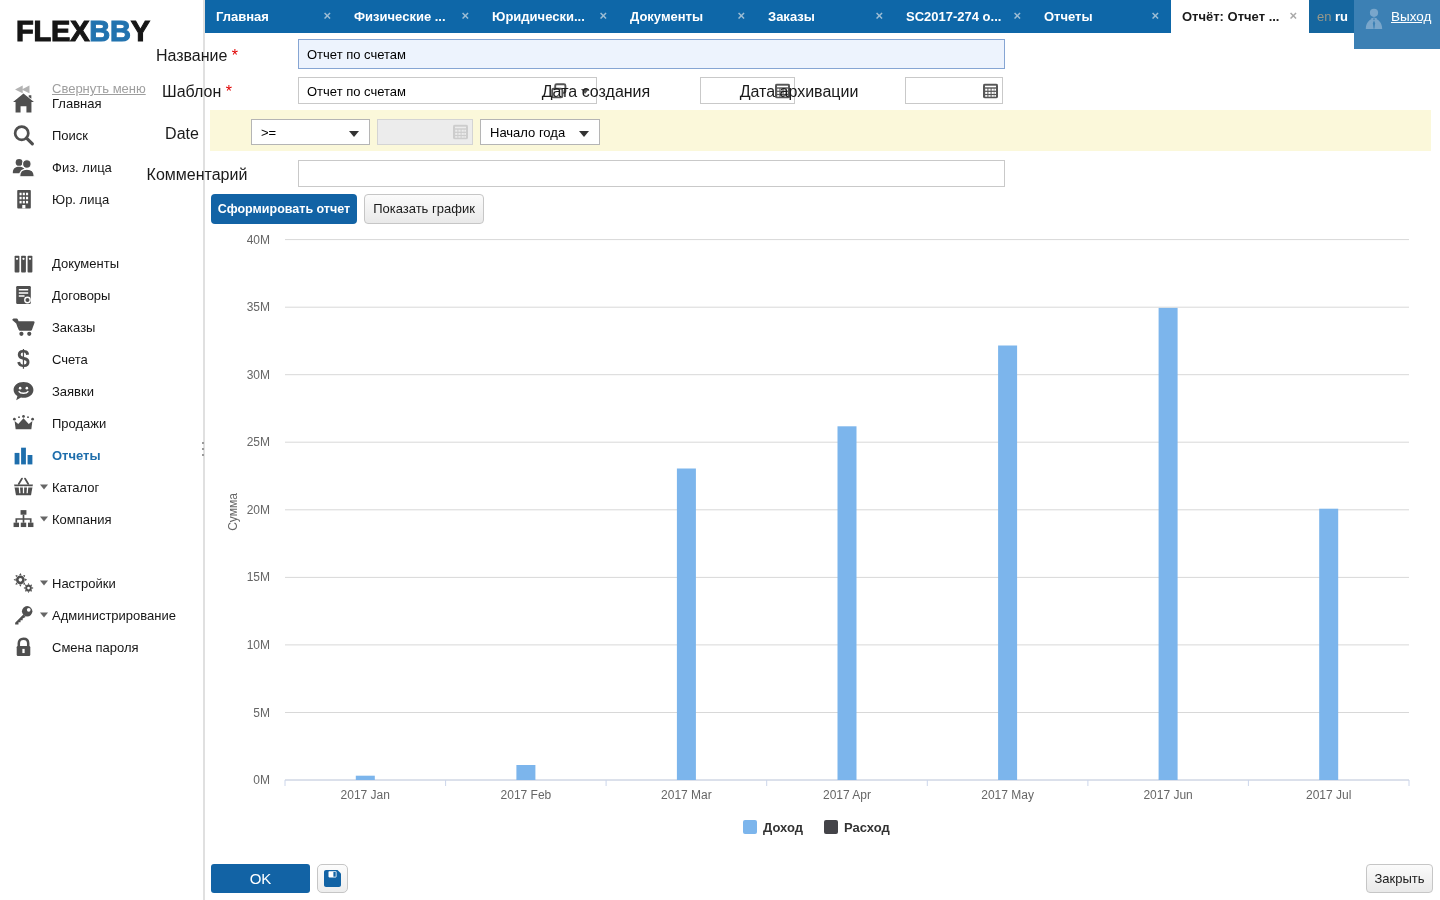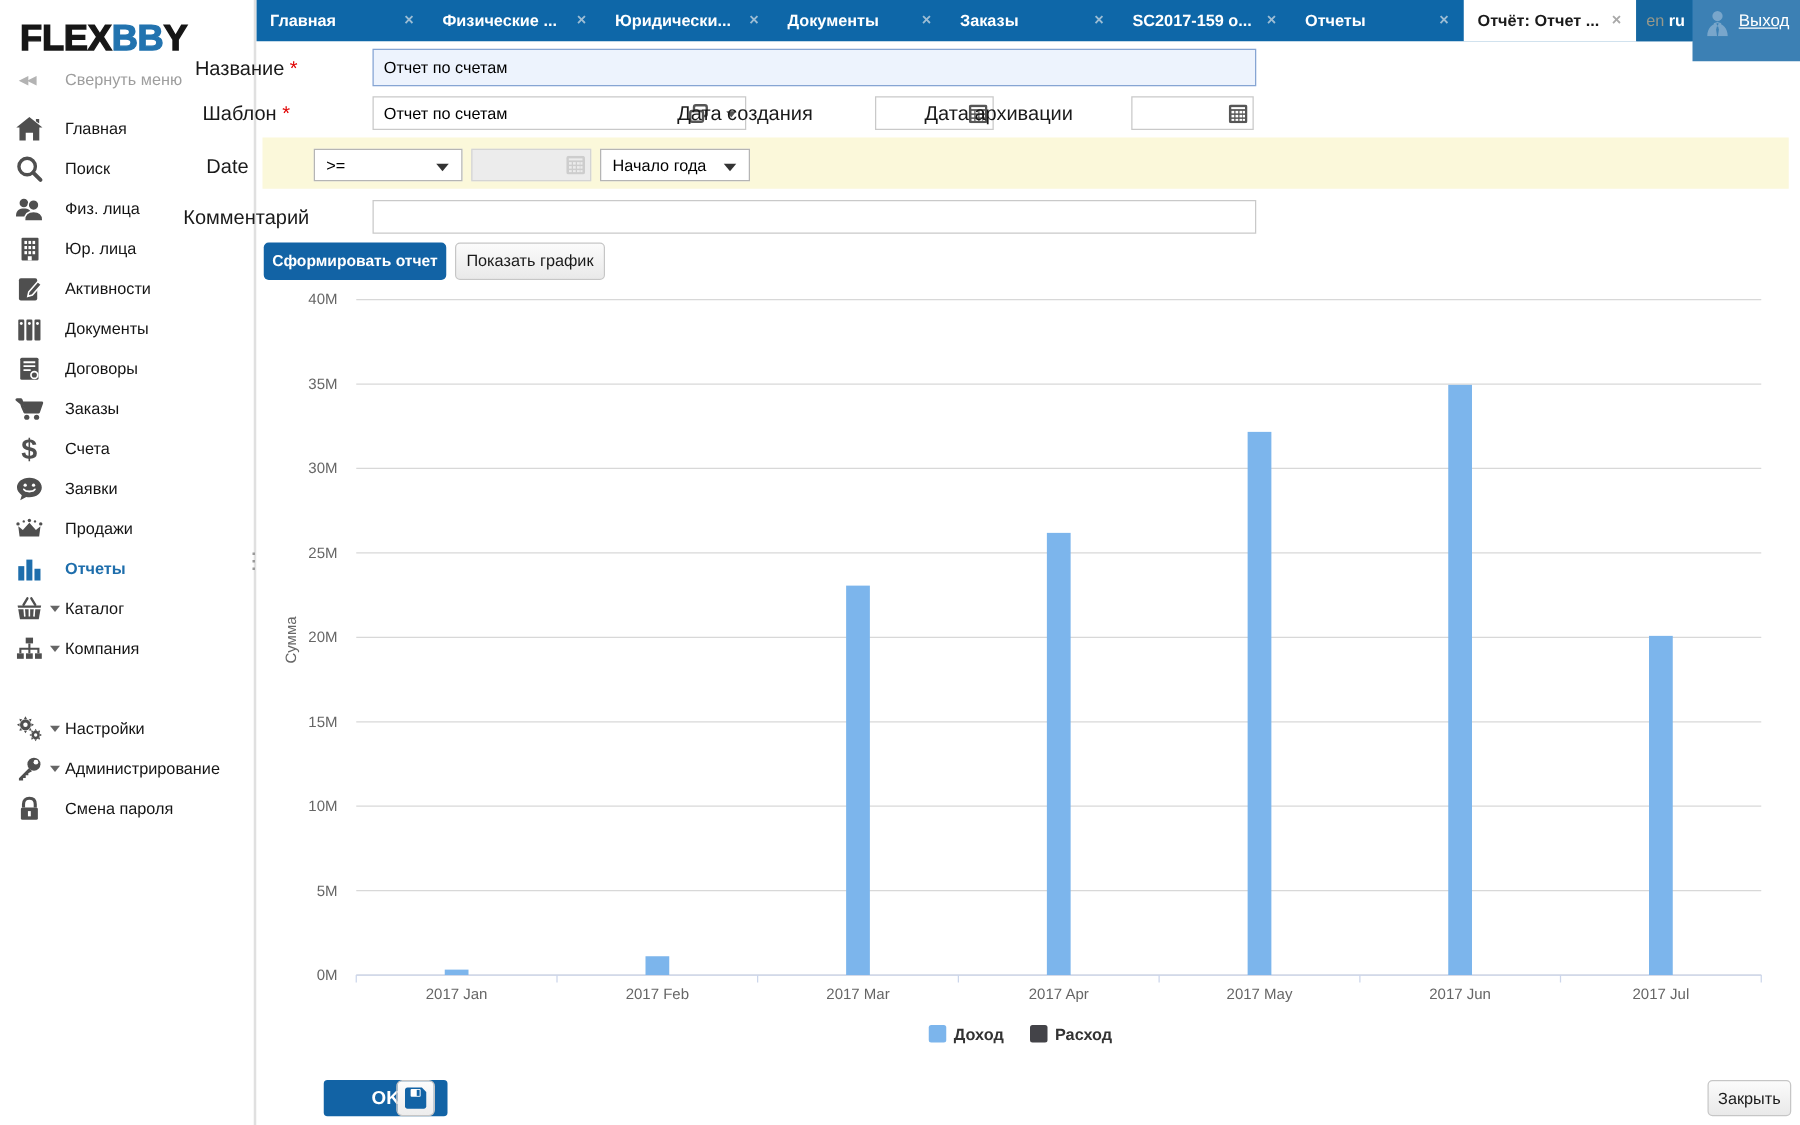--- a/index.html
+++ b/index.html
@@ -5,21 +5,21 @@
 * { margin:0; padding:0; box-sizing:border-box; }
 html,body { width:1440px; height:900px; overflow:hidden; background:#fff;
   font-family:"Liberation Sans", sans-serif; position:relative; }
 
 
 #sidebar { position:absolute; left:0; top:0; width:205px; height:900px;
   background:#fff; border-right:2px solid #e0e0e0; }
 #logo { position:absolute; left:16px; top:15px; font-size:29px; font-weight:bold;
   letter-spacing:-0.2px; color:#161616; -webkit-text-stroke:1.1px #161616; }
 #logo .b { color:#2273af; -webkit-text-stroke:1.1px #2273af; }
-#collapse { position:absolute; left:15px; top:56px; color:#9e9e9e; font-size:13px; }
+#collapse { position:absolute; left:15px; top:81px; color:#9e9e9e; font-size:13px;text-decoration:underline; }
 #collapse .arr { display:inline-block; width:37px; color:#b3b3b3; font-size:10px; letter-spacing:-1px; vertical-align:1px;}
 .mi { position:absolute; left:0; width:204px; height:32px; }
 .mi .ic { position:absolute; left:12px; top:50%; transform:translateY(-50%); width:23px; height:23px; }
 .mi .lb { position:absolute; left:52px; top:50%; transform:translateY(-50%);
   font-size:13px; color:#151515; white-space:nowrap; }
 .mi .caret { position:absolute; left:40px; top:50%; transform:translateY(-50%);
   width:0; height:0; border-left:4px solid transparent; border-right:4px solid transparent;
   border-top:5px solid #666; }
 .mi.active .lb { color:#1e6eac; font-weight:bold; }
 
@@ -62,21 +62,21 @@
 #dis1 { position:absolute; left:377px; top:119px; width:96px; height:26px;
   background:#ececec; border:1px solid #d4d4d4; }
 #sel2 { left:480px; width:120px; }
 #inpCom { left:298px; top:160px; width:707px; height:27px; }
 .btn { position:absolute; font-size:14px; text-align:center; border-radius:4px; }
 #btnGen { left:211px; top:194px; width:146px; height:30px; background:#1263a5;
   color:#fff; font-weight:bold; line-height:30px; font-size:12.5px; }
 #btnShow { left:364px; top:194px; width:120px; height:30px;
   background:linear-gradient(#fbfbfb,#e9e9e9); border:1px solid #c6c6c6; color:#1a1a1a; line-height:28px; font-size:13px; }
 #btnOk { left:211px; top:864px; width:99px; height:29px; background:#1263a5;
-  color:#fff; font-weight:bold; line-height:29px; font-size:15px; border-radius:3px;margin-left:48px; }
+  color:#fff; font-weight:normal; line-height:29px; font-size:15px; border-radius:3px; }
 #btnSave { left:317px; top:864px; width:31px; height:29px; background:linear-gradient(#fcfcfc,#ededed);
   border:1px solid #c6c6c6; border-radius:5px; }
 #btnClose { left:1366px; top:864px; width:67px; height:29px; background:linear-gradient(#fbfbfb,#e9e9e9);
   border:1px solid #c6c6c6; color:#1a1a1a; line-height:27px; font-size:13px; }
 
 #chart { position:absolute; left:205px; top:228px; width:1235px; height:620px; }
 </style>
 </head>
 <body>
 
@@ -95,21 +95,21 @@
     </div>
   <div class="tab" style="left:414px">
       <span class="tl">Документы</span>
       <span class="tx">×</span>
     </div>
   <div class="tab" style="left:552px">
       <span class="tl">Заказы</span>
       <span class="tx">×</span>
     </div>
   <div class="tab" style="left:690px">
-      <span class="tl">SC2017-159 о...</span>
+      <span class="tl">SC2017-274 о...</span>
       <span class="tx">×</span>
     </div>
   <div class="tab" style="left:828px">
       <span class="tl">Отчеты</span>
       <span class="tx">×</span>
     </div>
   <div class="tab active" style="left:966px">
       <span class="tl">Отчёт: Отчет ...</span>
       <span class="tx">×</span>
     </div>
@@ -164,27 +164,20 @@
           <rect x="7.2" y="8.9" width="2" height="2.4"></rect>
           <rect x="10.3" y="8.9" width="2" height="2.4"></rect>
           <rect x="13.4" y="8.9" width="2" height="2.4"></rect>
           <rect x="7.2" y="12.8" width="2" height="2.4"></rect>
           <rect x="10.3" y="12.8" width="2" height="2.4"></rect>
           <rect x="13.4" y="12.8" width="2" height="2.4"></rect>
           <rect x="9.8" y="16.7" width="3" height="3.3"></rect>
         </g>
       </svg>
       <span class="lb">Юр. лица</span>
-    </div>
-<div class="mi" style="top:215px">
-      <svg class="ic" viewBox="0 0 22 22">
-        <rect x="3" y="3" width="14" height="17" rx="1.5" fill="#4f4f4f"></rect>
-        <path d="M10.5 13.5 L17.5 5.5 L20.3 7.8 L13.3 15.8 L9.8 16.8 Z" fill="#4f4f4f" stroke="#fff" stroke-width="1.2"></path>
-      </svg>
-      <span class="lb">Активности</span>
     </div>
 <div class="mi" style="top:247px">
       <svg class="ic" viewBox="0 0 22 22">
         <g fill="#4f4f4f">
           <rect x="2.5" y="4" width="4.6" height="16" rx="0.8"></rect>
           <rect x="8.7" y="4" width="4.6" height="16" rx="0.8"></rect>
           <rect x="14.9" y="4" width="4.6" height="16" rx="0.8"></rect>
         </g>
         <g fill="#fff">
           <circle cx="4.8" cy="7" r="1.1"></circle>

